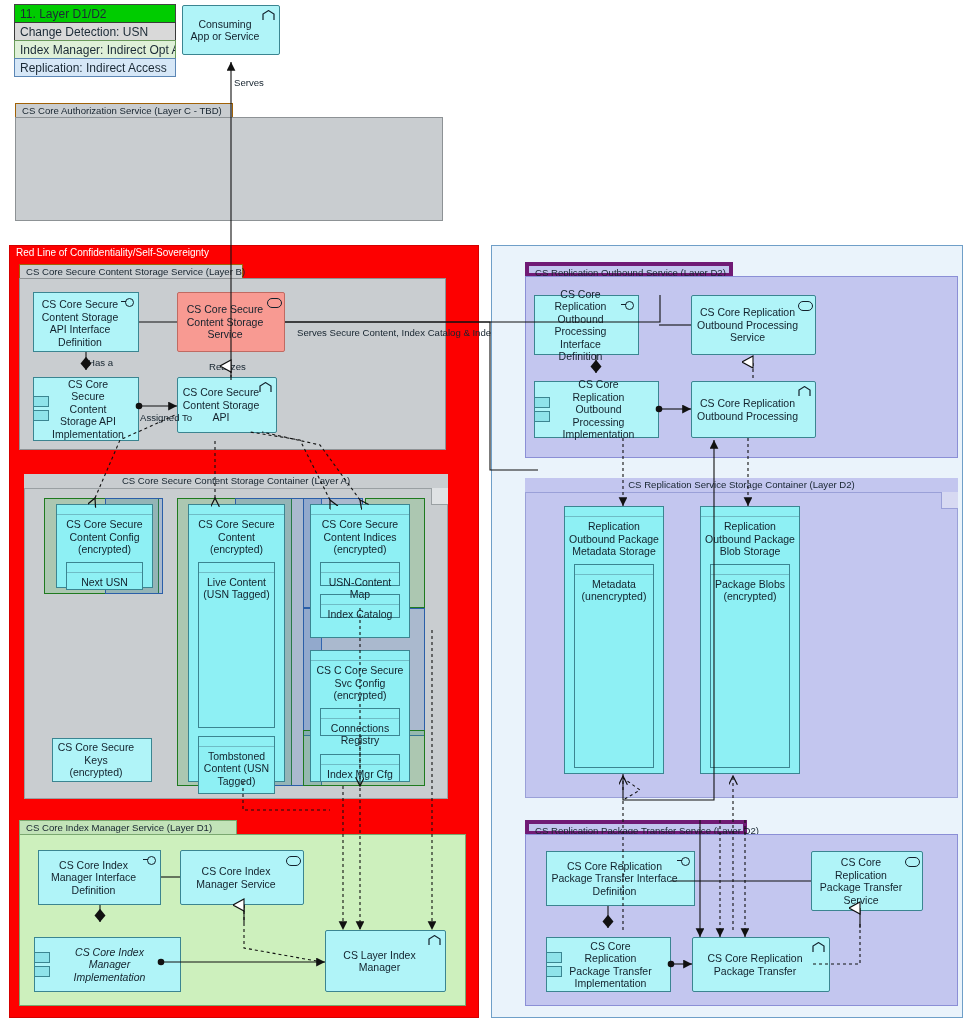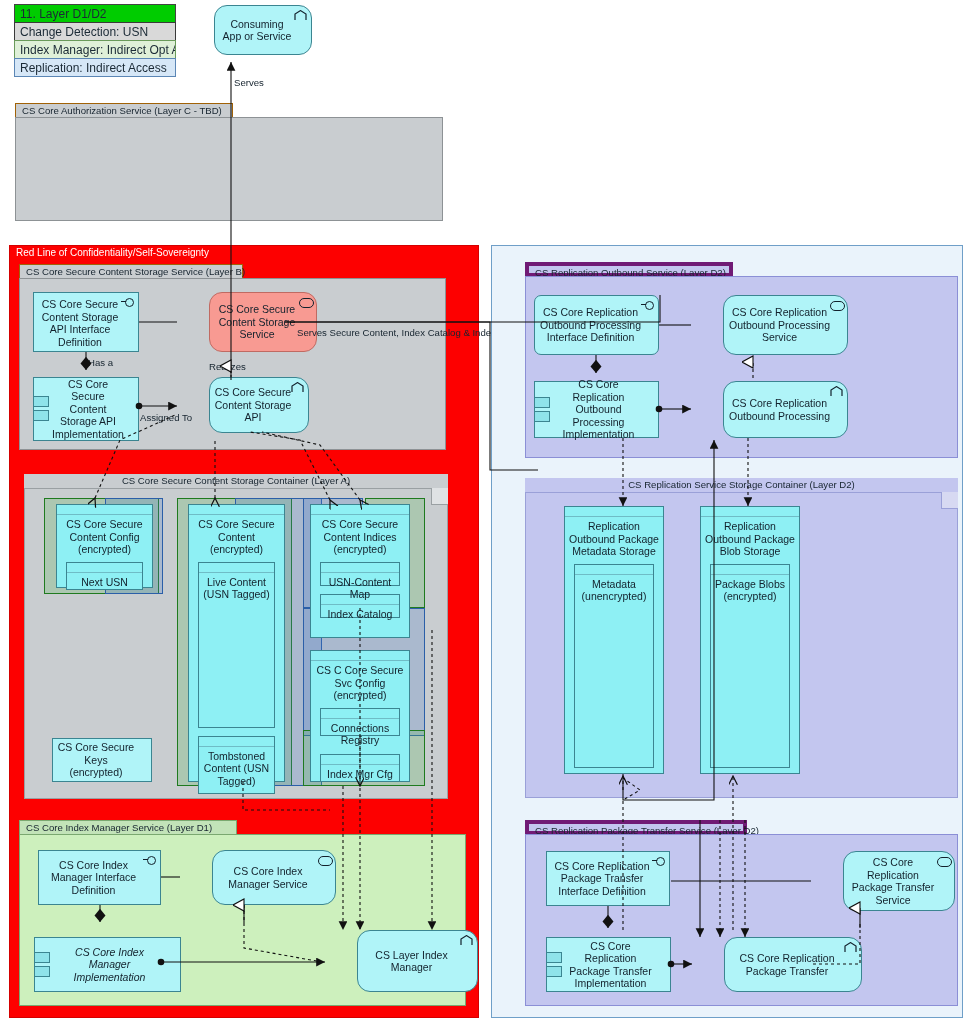--- a/index.html
+++ b/index.html
@@ -13,21 +13,21 @@
   .legend .r0{background:#00cc00;border-color:#444;}
   .legend .r1{background:#d9d9d9;border-color:#3a3a3a;}
   .legend .r2{background:#dff0d8;border-color:#6a9a5a;}
   .legend .r3{background:#d6e7f7;border-color:#5b86b5;}
 
   
   .node{box-sizing:border-box;border:1px solid #2f6f80;background:#b1f2f7;color:#12212c;
         font-size:10.5px;line-height:12.5px;text-align:center;display:flex;align-items:center;
         justify-content:center;padding:3px 16px 3px 4px;}
   .node.cyan{background:#b0f4f8;border-color:#3b8591;}
-  .node.round{border-radius:13px;margin-left:32px;}
+  .node.round{border-radius:2px;}
   .node.red{background:#f89a92;border-color:#c06a62;}
   .node.comp{padding-left:20px;}
   .node.store{display:block;padding:3px 3px 0 3px;text-align:center;background:#8ef0f4;border-color:#3b8591;}
   .node.store .bar{height:9px;border-bottom:1px solid #6fbcc6;margin:-3px -3px 3px -3px;}
 
   
   .ic{position:absolute;right:4px;top:4px;width:13px;height:11px;}
   .ic.iface::before{content:"";position:absolute;left:0;top:4px;width:5px;height:1px;background:#12212c;}
   .ic.iface::after{content:"";position:absolute;left:4px;top:1px;width:7px;height:7px;border:1.4px solid #12212c;border-radius:50%;background:transparent;}
   .ic.svc::before{content:"";position:absolute;left:0;top:1px;width:13px;height:8px;border:1.4px solid #12212c;border-radius:5px;}
@@ -238,21 +238,21 @@
     <span>CS Layer Index Manager</span>
   </div>
 
   <div class="abs outerblue" style="left:491px;top:245px;width:472px;height:773px;"></div>
 
   <div class="abs grp blue" style="left:525px;top:262px;width:433px;height:196px;">
     <div class="tab" style="width:208px;">CS Replication Outbound Service (Layer D2)</div>
     <div class="body"></div>
   </div>
 
-  <div class="abs node cyan" style="left:534px;top:295px;width:125px;height:60px;border-radius:7px;">
+  <div class="abs node cyan" style="left:534px;top:295px;width:105px;height:60px;">
     <span class="ic iface"></span>
     <span>CS Core Replication Outbound Processing Interface Definition</span>
   </div>
 
   <div class="abs node cyan round" style="left:691px;top:295px;width:125px;height:60px;">
     <span class="ic svc"></span>
     <span>CS Core Replication Outbound Processing Service</span>
   </div>
 
   <div class="abs node cyan comp" style="left:534px;top:381px;width:125px;height:57px;">
@@ -291,21 +291,21 @@
       <div class="bar"></div>
       <div>Package Blobs (encrypted)</div>
     </div>
   </div>
 
   <div class="abs grp blue" style="left:525px;top:820px;width:433px;height:186px;">
     <div class="tab" style="width:222px;">CS Replication Package Transfer Service (Layer D2)</div>
     <div class="body"></div>
   </div>
 
-  <div class="abs node cyan" style="left:546px;top:851px;width:124px;height:55px;">
+  <div class="abs node cyan" style="left:546px;top:851px;width:149px;height:55px;">
     <span class="ic iface"></span>
     <span>CS Core Replication Package Transfer Interface Definition</span>
   </div>
 
   <div class="abs node cyan round" style="left:811px;top:851px;width:112px;height:60px;">
     <span class="ic svc"></span>
     <span>CS Core Replication Package Transfer Service</span>
   </div>
 
   <div class="abs node cyan comp" style="left:546px;top:937px;width:125px;height:55px;">

